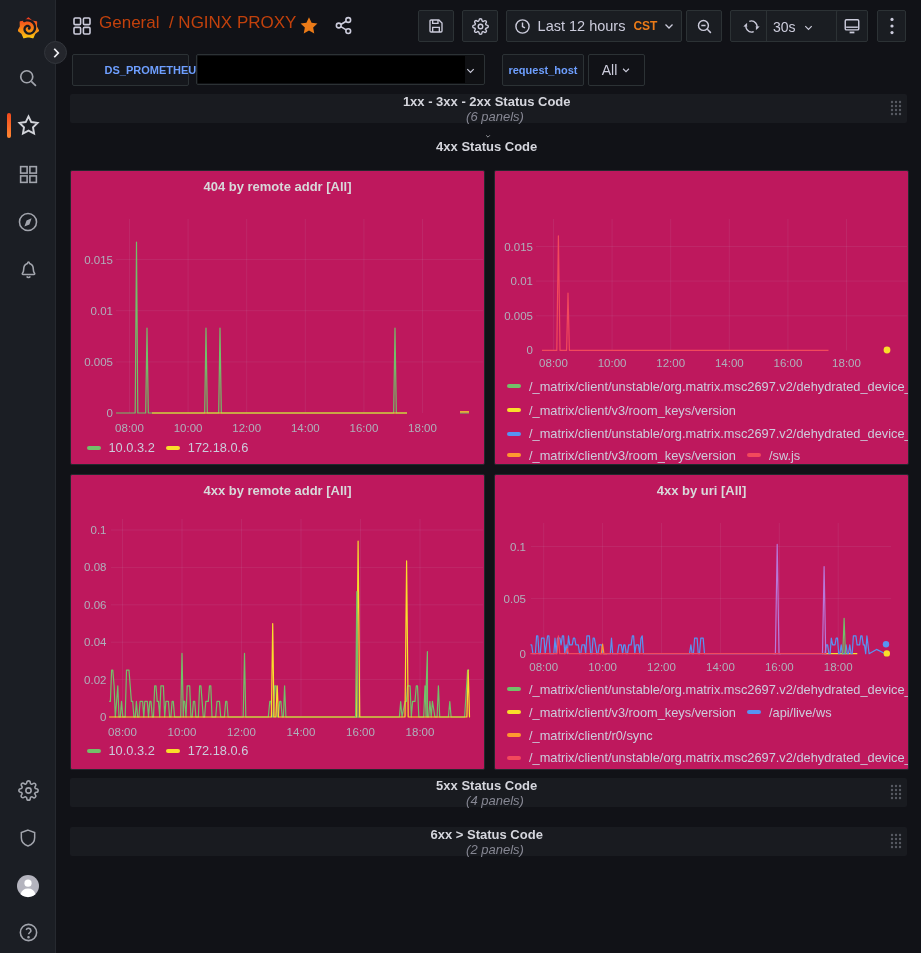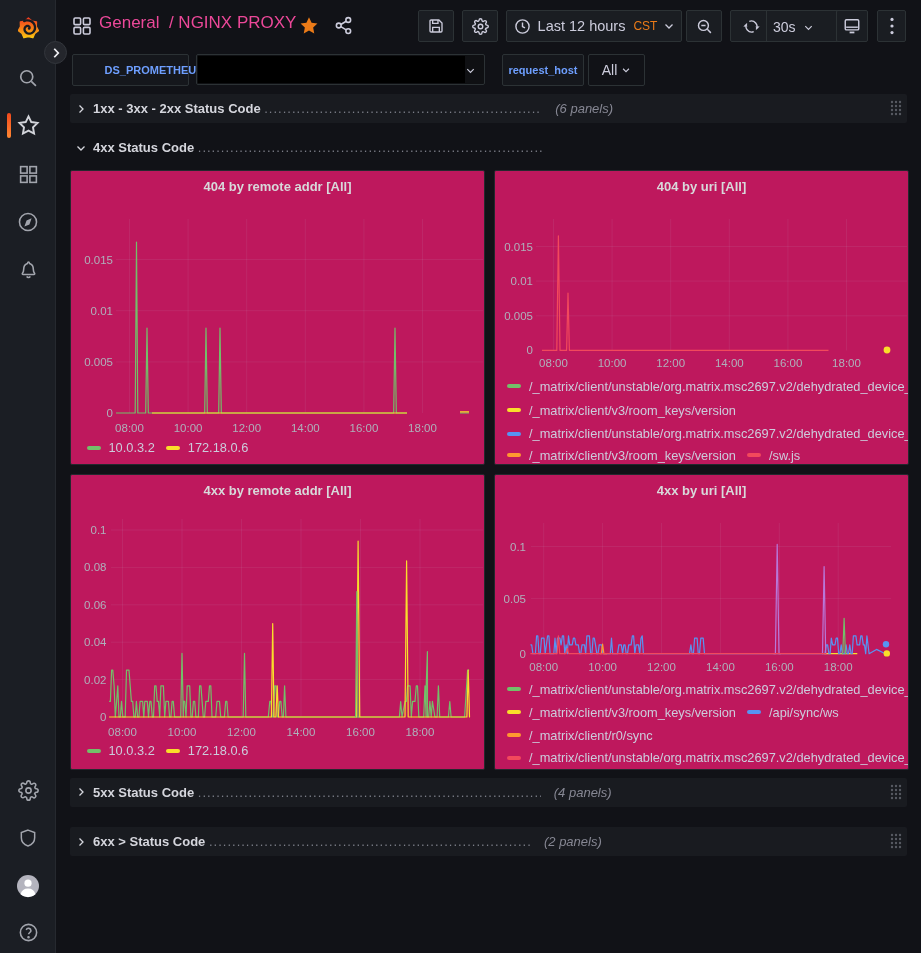--- a/index.html
+++ b/index.html
@@ -2,23 +2,23 @@
 <html><head>
 <meta charset="utf-8">
 <style>
   * { margin:0; padding:0; box-sizing:border-box; }
   html,body { width:921px; height:953px; background:#111217; overflow:hidden; }
   body { font-family:"Liberation Sans", sans-serif; }
   #root { position:relative; width:921px; height:953px; background:#111217; }
   .sidebar { position:absolute; left:0; top:0; width:56px; height:953px; background:#1b1e24; border-right:1px solid #26292f; }
   .sicon { position:absolute; left:0; width:56px; display:flex; justify-content:center; }
   .topbtn { position:absolute; top:10px; height:32px; border:1px solid #2c3235; border-radius:2px; background:#1a1d22; display:flex; align-items:center; justify-content:center; color:#ccccdc; }
-  .crumb { position:absolute; top:13px; font-size:17px; color:#ec4899; }
+  .crumb { position:absolute; top:13px; font-size:17px; color:#c2410c; }
   .varlabel { position:absolute; top:54px; height:32px; border:1px solid #2c3235; border-radius:2px; background:#15171c; color:#6e9fff; font-weight:700; font-size:11px; display:flex; align-items:center; justify-content:center; }
-  .rowhdr { position:absolute; left:70px; width:837px; height:29px; display:flex; align-items:center; color:#d5d6dd; font-size:13px; font-weight:700; }
+  .rowhdr { position:absolute; left:70px; width:837px; height:29px; display:flex; align-items:center; color:#d5d6dd; font-size:13px; font-weight:700;flex-direction:column; }
   .rowbg { background:#191b20; border-radius:2px; }
   .dots { color:#7b7d87; font-weight:400; letter-spacing:1px; overflow:hidden; white-space:nowrap; }
   .pcount { font-style:italic; font-weight:400; color:#868793; font-size:13px; margin-left:13px; }
   .panel { position:absolute; width:415px; height:296px; background:#be185d; border:1px solid #25282e; border-radius:2px; overflow:hidden; }
   .ptitle { position:absolute; top:8px; left:0; width:100%; text-align:center; font-size:13px; font-weight:700; color:#d8d9da; }
   .leg { position:absolute; display:flex; align-items:center; font-size:12.8px; color:#ccccdc; white-space:nowrap; }
   .sw { display:inline-block; width:14px; height:4px; border-radius:2px; margin-right:8px; }
   .axis { font-size:11.5px; fill:#aeb1bb; font-family:"Liberation Sans",sans-serif; }
   .grid { stroke:rgba(204,204,220,0.09); stroke-width:1; }
   .handle { position:absolute; width:14px; height:16px; }
@@ -54,21 +54,21 @@
         <circle cx="12" cy="12" r="3.2"></circle>
         <path d="M19.4 15a1.7 1.7 0 0 0 .34 1.87l.06.06a2 2 0 1 1-2.83 2.83l-.06-.06a1.7 1.7 0 0 0-1.87-.34 1.7 1.7 0 0 0-1 1.55V21a2 2 0 1 1-4 0v-.09a1.7 1.7 0 0 0-1.1-1.55 1.7 1.7 0 0 0-1.88.34l-.06.06a2 2 0 1 1-2.83-2.83l.06-.06a1.7 1.7 0 0 0 .34-1.87 1.7 1.7 0 0 0-1.55-1H3a2 2 0 1 1 0-4h.09a1.7 1.7 0 0 0 1.55-1.1 1.7 1.7 0 0 0-.34-1.88l-.06-.06a2 2 0 1 1 2.83-2.83l.06.06a1.7 1.7 0 0 0 1.87.34h.01a1.7 1.7 0 0 0 1-1.55V3a2 2 0 1 1 4 0v.09a1.7 1.7 0 0 0 1 1.55 1.7 1.7 0 0 0 1.88-.34l.06-.06a2 2 0 1 1 2.83 2.83l-.06.06a1.7 1.7 0 0 0-.34 1.87v.01a1.7 1.7 0 0 0 1.55 1H21a2 2 0 1 1 0 4h-.09a1.7 1.7 0 0 0-1.55 1z"></path>
       </svg>
   </div>
   <div class="topbtn" style="left:506px;width:176px;font-size:14.5px;">
     <svg style="margin-right:8px;position:relative;left:1px" width="17" height="17" viewBox="0 0 24 24" fill="none" stroke="#ccccdc" stroke-width="2">
         <circle cx="12" cy="12" r="9.3"></circle>
         <path d="M12 6.5V12l3.5 2"></path>
       </svg>
     <span>Last 12 hours</span>
-    <span style="color:#eb7b18;font-weight:400;font-size:12px;margin-left:8px;">CST</span>
+    <span style="color:#eb7b18;font-weight:700;font-size:12px;margin-left:8px;">CST</span>
     <svg style="margin-left:6px" width="12" height="12" viewBox="0 0 24 24" fill="none" stroke="#ccccdc" stroke-width="2.5">
         <path d="M5 9l7 7 7-7"></path>
       </svg>
   </div>
   <div class="topbtn" style="left:686px;width:36px;">
     <svg width="17" height="17" viewBox="0 0 24 24" fill="none" stroke="#ccccdc" stroke-width="2">
         <circle cx="10.5" cy="10.5" r="7"></circle>
         <path d="M16 16l5 5M7.5 10.5h6"></path>
       </svg>
   </div>
@@ -292,21 +292,20 @@
         <text class="axis" x="351.5" y="260.5" text-anchor="middle">18:00</text>
       </svg>
   <div class="leg" style="left:15.5px;top:269px;">
         <span class="sw" style="background:#73bf69"></span>
         <span style="margin-right:11px">10.0.3.2</span>
         <span class="sw" style="background:#fade2a"></span>
         <span style="margin-right:11px">172.18.0.6</span>
       </div>
 </div>
 <div class="panel" style="left:494px;top:170px;height:295px;">
-  <div class="ptitle">404 by uri [All]</div>
   <svg width="413" height="294" style="position:absolute;left:0;top:0;">
         <line class="grid" x1="41" y1="75.5" x2="412" y2="75.5"></line>
         <line class="grid" x1="41" y1="110.1" x2="412" y2="110.1"></line>
         <line class="grid" x1="41" y1="144.8" x2="412" y2="144.8"></line>
         <line class="grid" x1="58.5" y1="48" x2="58.5" y2="179.4"></line>
         <line class="grid" x1="117.1" y1="48" x2="117.1" y2="179.4"></line>
         <line class="grid" x1="175.7" y1="48" x2="175.7" y2="179.4"></line>
         <line class="grid" x1="234.3" y1="48" x2="234.3" y2="179.4"></line>
         <line class="grid" x1="292.9" y1="48" x2="292.9" y2="179.4"></line>
         <line class="grid" x1="351.5" y1="48" x2="351.5" y2="179.4"></line>
@@ -410,21 +409,21 @@
         <text class="axis" x="343.2" y="196" text-anchor="middle">18:00</text>
       </svg>
   <div class="leg" style="left:12px;top:206.9px;">
         <span class="sw" style="background:#73bf69"></span>
         <span style="margin-right:11px">/_matrix/client/unstable/org.matrix.msc2697.v2/dehydrated_device_x</span>
       </div>
       <div class="leg" style="left:12px;top:229.7px;">
         <span class="sw" style="background:#fade2a"></span>
         <span style="margin-right:11px">/_matrix/client/v3/room_keys/version</span>
         <span class="sw" style="background:#5794f2"></span>
-        <span style="margin-right:11px">/api/sync/ws</span>
+        <span style="margin-right:11px">/api/live/ws</span>
       </div>
       <div class="leg" style="left:12px;top:252.5px;">
         <span class="sw" style="background:#ff9830"></span>
         <span style="margin-right:1px">/_matrix/client/r0/sync</span>
       </div>
       <div class="leg" style="left:12px;top:275.3px;">
         <span class="sw" style="background:#f2495c"></span>
         <span style="margin-right:11px">/_matrix/client/unstable/org.matrix.msc2697.v2/dehydrated_device_x</span>
       </div>
 </div>

